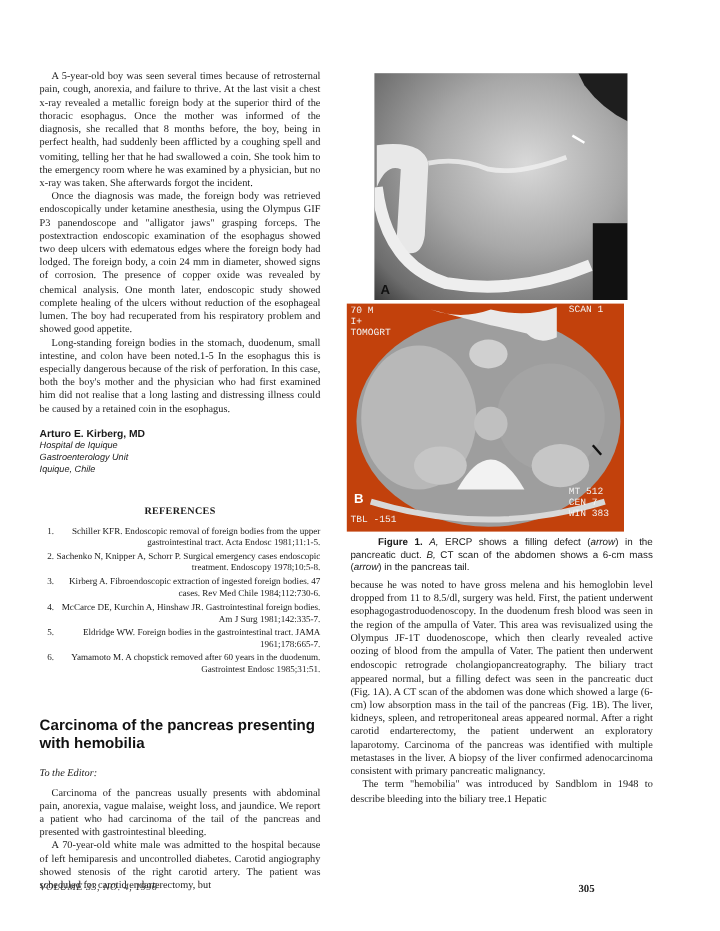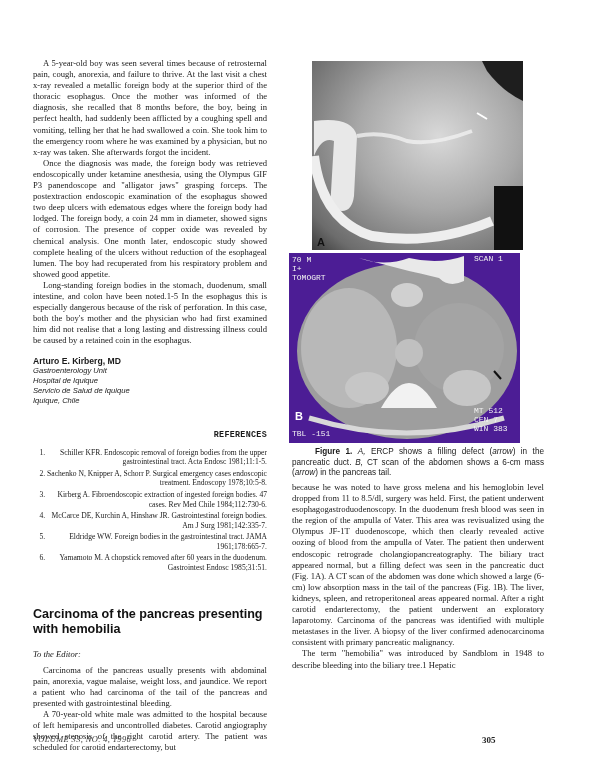--- a/index.html
+++ b/index.html
@@ -6,50 +6,49 @@
   body { width:600px; height:776px; position:relative; overflow:hidden;
          font-family:"Liberation Serif", "DejaVu Serif", serif; color:#1a1a1a; }
   .col { position:absolute; font-size:8.6px; line-height:11.1px; text-align:justify; }
   .left { left:33px; top:58px; width:234px; }
   .right { left:292px; top:482px; width:252px; }
   p { margin:0; text-indent:10px; }
   p.noindent { text-indent:0; }
   .sig { margin-top:10px; font-family:"Liberation Sans", sans-serif; font-size:7.6px; line-height:10px; }
   .sig .name { font-weight:bold; font-size:8.6px; }
   .sig .aff { font-style:italic; }
-  .refs-title { text-align:right; font-family:Liberation Mono, monospace; font-weight:bold; font-size:8.4px; margin:24px 0 6px 0; letter-spacing:0.3px; }
+  .refs-title { text-align:center; font-family:Liberation Serif, serif; font-weight:bold; font-size:8.4px; margin:24px 0 6px 0; letter-spacing:0.3px; }
   ol.refs { margin:0; padding-left:14px; font-size:7.6px; line-height:9.6px; }
   ol.refs li { margin-bottom:2px; text-align:right; }
   .article-title { font-family:"Liberation Sans", sans-serif; font-weight:bold; font-size:12.6px; line-height:15px; margin:34px 0 12px 0; text-align:left; color:#111; }
   .salutation { font-style:italic; margin-bottom:5px; text-indent:0; }
   .footer-left { position:absolute; left:33px; top:735px; font-style:italic; font-size:8.4px; letter-spacing:0.4px; color:#333; }
   .page-num { position:absolute; left:482px; top:735px; font-weight:bold; font-size:9px; color:#222; }
   .fig { position:absolute; overflow:hidden; background:#555; }
   .figA { left:312px; top:61px; width:211px; height:189px;
           background:radial-gradient(ellipse at 60% 40%, #d9d9d9 0%, #a8a8a8 45%, #6c6c6c 85%, #3a3a3a 100%); }
-  .figB { left:289px; top:253px; width:231px; height:190px; background:#4c1d95; }
+  .figB { left:289px; top:253px; width:231px; height:190px; background:#c2410c; }
   .fig-letter { position:absolute; font-family:"Liberation Sans", sans-serif; font-weight:bold; font-size:11px; color:#fff; }
   .overlay { position:absolute; font-family:"Liberation Mono", "DejaVu Sans Mono", monospace; font-size:8px; line-height:9px; color:#f2f2f2; white-space:pre; }
   .caption { position:absolute; left:292px; top:447px; width:252px; font-family:"Liberation Sans", sans-serif; font-size:8.2px; line-height:10.6px; text-align:justify; }
   .caption b { font-weight:bold;padding-left:23px; }
   .caption i { font-style:italic; }
 </style>
 </head>
 <body>
 
 <div class="col left">
   <p>A 5-year-old boy was seen several times because of retrosternal pain, cough, anorexia, and failure to thrive. At the last visit a chest x-ray revealed a metallic foreign body at the superior third of the thoracic esophagus. Once the mother was informed of the diagnosis, she recalled that 8 months before, the boy, being in perfect health, had suddenly been afflicted by a coughing spell and vomiting, telling her that he had swallowed a coin. She took him to the emergency room where he was examined by a physician, but no x-ray was taken. She afterwards forgot the incident.</p>
   <p>Once the diagnosis was made, the foreign body was retrieved endoscopically under ketamine anesthesia, using the Olympus GIF P3 panendoscope and "alligator jaws" grasping forceps. The postextraction endoscopic examination of the esophagus showed two deep ulcers with edematous edges where the foreign body had lodged. The foreign body, a coin 24 mm in diameter, showed signs of corrosion. The presence of copper oxide was revealed by chemical analysis. One month later, endoscopic study showed complete healing of the ulcers without reduction of the esophageal lumen. The boy had recuperated from his respiratory problem and showed good appetite.</p>
   <p>Long-standing foreign bodies in the stomach, duodenum, small intestine, and colon have been noted.1-5 In the esophagus this is especially dangerous because of the risk of perforation. In this case, both the boy's mother and the physician who had first examined him did not realise that a long lasting and distressing illness could be caused by a retained coin in the esophagus.</p>
 
   <div class="sig">
     <div class="name">Arturo E. Kirberg, MD</div>
+    <div class="aff">Hospital de Iquique</div>
     <div class="aff">Gastroenterology Unit</div>
-    <div class="aff">Hospital de Iquique</div>
-    <div class="aff">Servicio de Salud de Iquique</div>
     <div class="aff">Iquique, Chile</div>
   </div>
 
   <div class="refs-title">REFERENCES</div>
   <ol class="refs">
     <li>Schiller KFR. Endoscopic removal of foreign bodies from the upper gastrointestinal tract. Acta Endosc 1981;11:1-5.</li>
     <li>Sachenko N, Knipper A, Schorr P. Surgical emergency cases endoscopic treatment. Endoscopy 1978;10:5-8.</li>
     <li>Kirberg A. Fibroendoscopic extraction of ingested foreign bodies. 47 cases. Rev Med Chile 1984;112:730-6.</li>
     <li>McCarce DE, Kurchin A, Hinshaw JR. Gastrointestinal foreign bodies. Am J Surg 1981;142:335-7.</li>
     <li>Eldridge WW. Foreign bodies in the gastrointestinal tract. JAMA 1961;178:665-7.</li>

